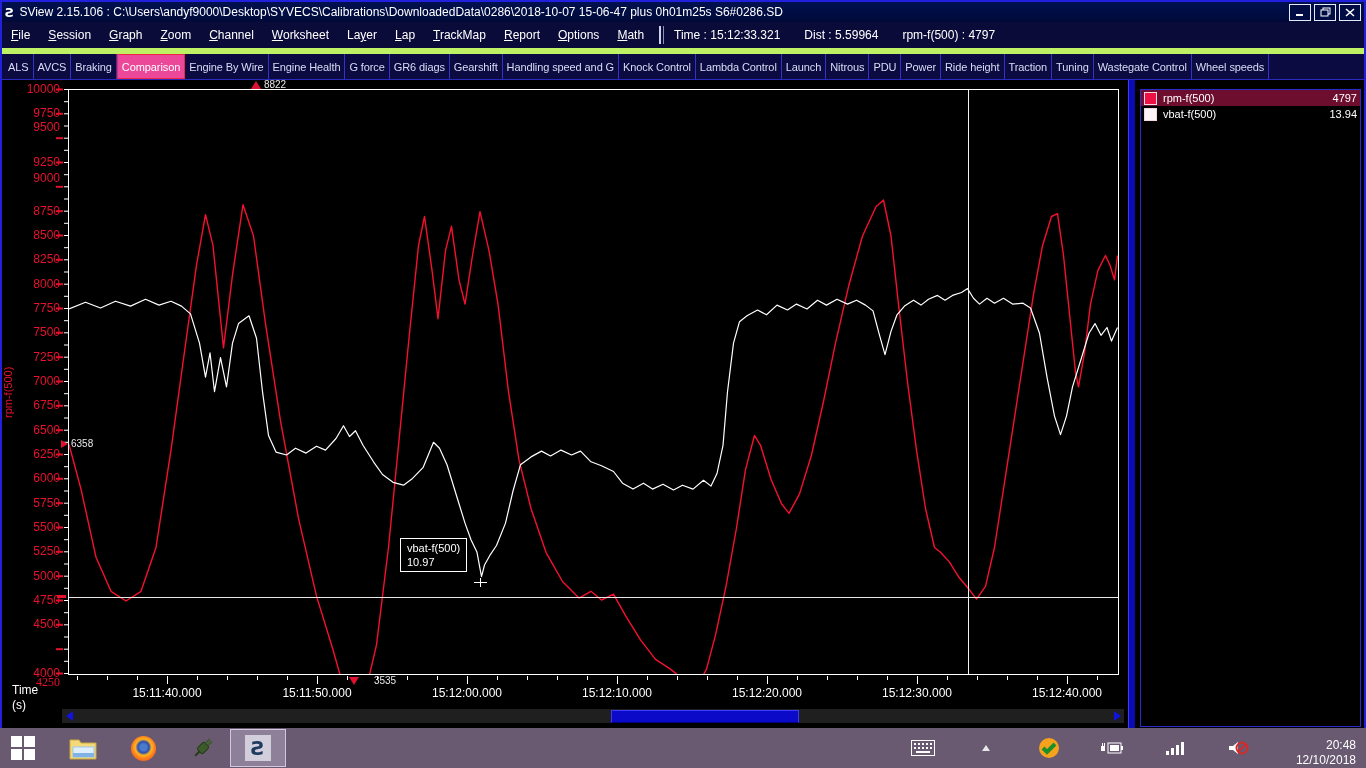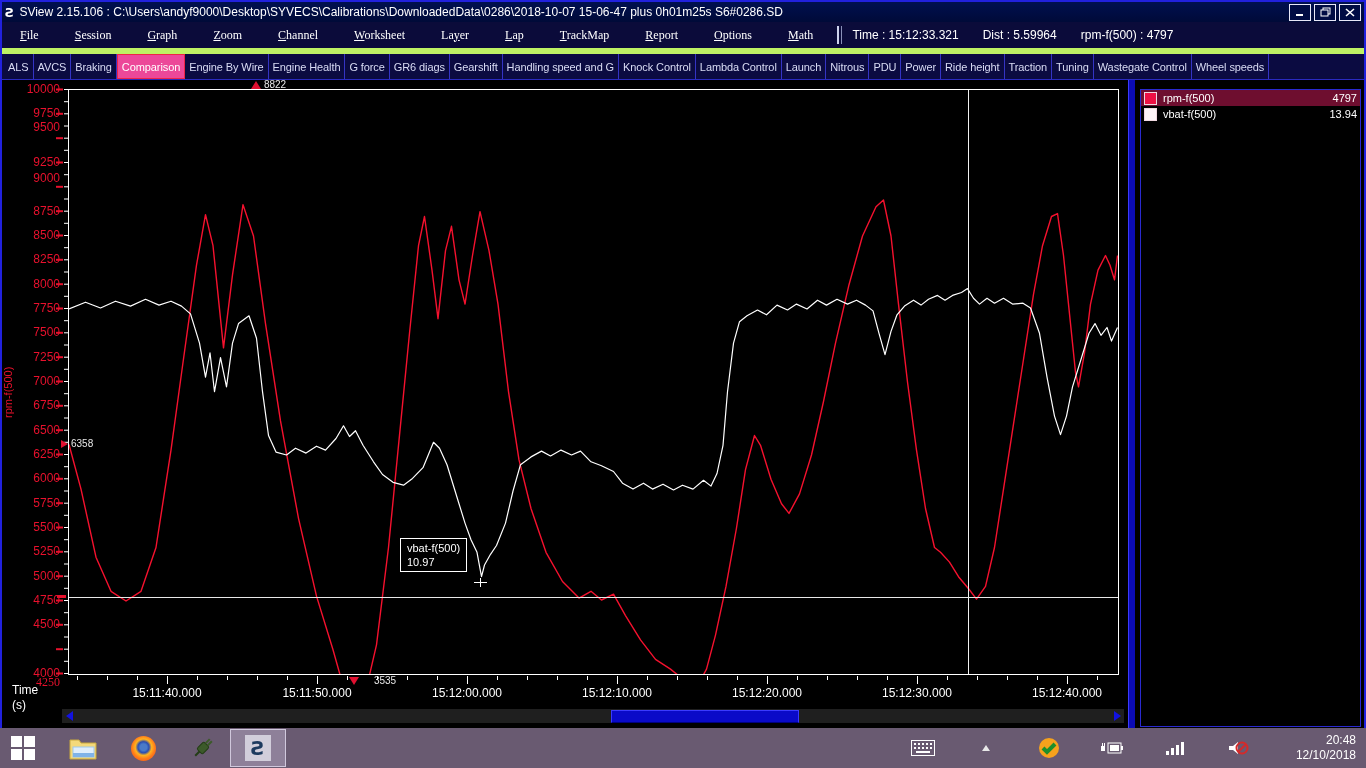--- a/index.html
+++ b/index.html
@@ -12,21 +12,21 @@
   .titlebar{height:20px;background:linear-gradient(#001050,#000a38);display:flex;
             align-items:center;color:#fff;font-size:12px;white-space:nowrap;}
   .app-logo{font-family:"DejaVu Sans",sans-serif;font-weight:bold;font-size:13px;
             margin:0 5px 0 3px;color:#fff;}
   .title-text{flex:1;overflow:hidden;text-overflow:clip;}
   .win-btn{width:20px;height:15px;background:#000c44;border:1px solid #e8e8f8;
            margin-right:3px;display:flex;align-items:center;justify-content:center;}
   
   .menubar{height:26px;background:#0b0b3a;display:flex;align-items:center;
            color:#fff;font-size:12px;}
-  .menu-item{padding:0 18px;cursor:default;font-family:Liberation Serif, serif;}
+  .menu-item{padding:0 9px;cursor:default;}
   .status-sep{width:2px;height:18px;border-left:2px solid #cdd2ec;border-right:1px solid #8a90b8;margin:0 10px 0 6px;}
   .status-item{margin-right:24px;white-space:nowrap;}
   
   .tabbar{height:25px;background:#0b0b41;display:flex;align-items:stretch;
           border-top:6px solid #bef264;border-bottom:1px solid #2a2ac0;padding-left:2px;overflow:hidden;}
   .tab{display:flex;align-items:center;padding:0 4px;color:#d9dcf4;font-size:11px;
        border-right:1px solid #3434c4;white-space:nowrap;letter-spacing:-0.1px;}
   .tab.active{background:#ec4899;border:1px solid #ef2446;color:#fff;}
   
   .main{position:relative;height:653px;background:#000;}
@@ -77,21 +77,21 @@
   .legend-swatch{width:11px;height:11px;border:1px solid #f0d8e0;margin-right:6px;flex:none;}
   .legend-name{flex:1;}
   
   #taskbar{position:absolute;left:0;bottom:0;width:1366px;height:40px;background:#695a71;
            display:flex;align-items:center;}
   .task-icon{width:46px;height:40px;display:flex;align-items:center;justify-content:center;}
   #sview-task-btn{width:54px;height:36px;margin-left:4px;background:#8e8099;border:1px solid #d0c8dc;
                   display:flex;align-items:center;justify-content:center;}
   #sview-task-logo{width:26px;height:26px;background:#d2cedb;display:flex;align-items:center;justify-content:center;
                    font-family:"DejaVu Sans",sans-serif;font-weight:bold;font-size:20px;color:#1d3a5f;}
-  .tray{display:flex;align-items:center;margin-left:auto;gap:36px;}
+  .tray{display:flex;align-items:flex-end;margin-left:auto;gap:36px;}
   .tray-icon{width:27px;height:40px;display:flex;align-items:center;justify-content:center;}
   #clock{color:#fff;font-size:12px;line-height:15px;text-align:right;margin:0 10px 0 8px;}
   .fx-circle{width:25px;height:25px;border-radius:50%;
      background:radial-gradient(circle at 50% 45%, #4a7ac8 0 18%, #2b4db0 30%, #ffb31e 44%, #ff7a1a 62%, #e04a15 100%);}
 </style>
 </head>
 <body>
 
 <div id="screen">
   <div id="appwin">

